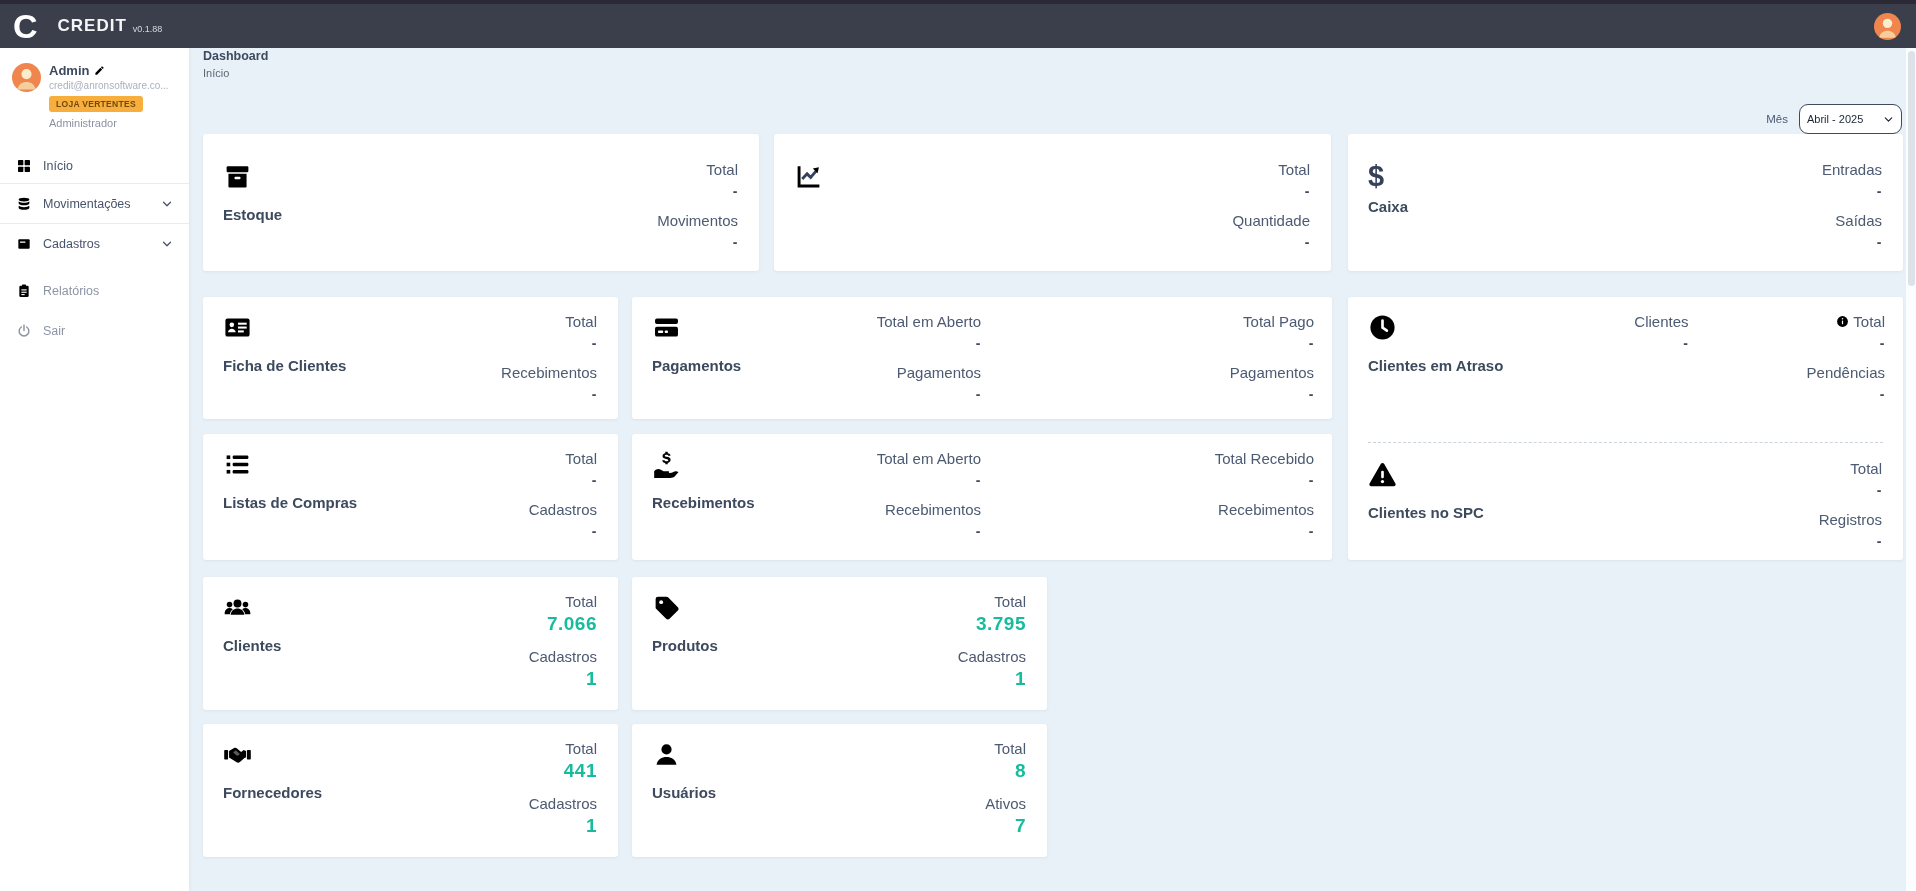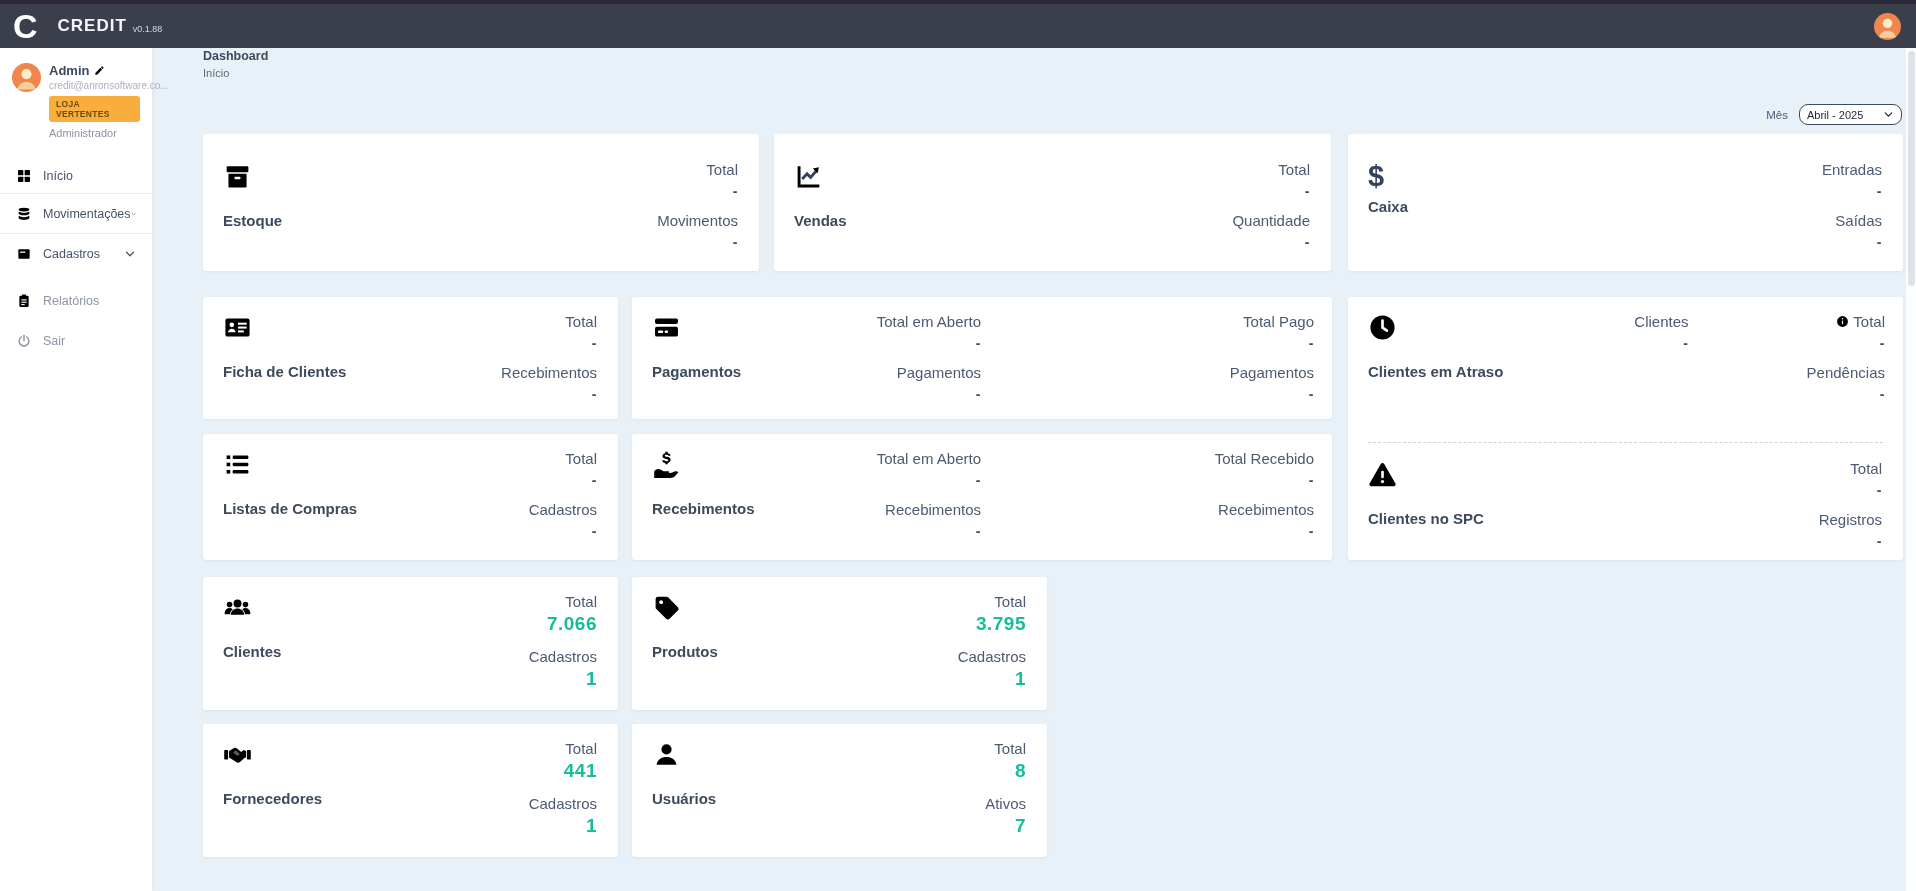--- a/index.html
+++ b/index.html
@@ -22,21 +22,21 @@
   .logo-c { margin-left:13px; font-size:34px; font-weight:bold; color:#ffffff; line-height:1; }
   .brand { margin-left:20px; font-size:17px; font-weight:bold; letter-spacing:1px; color:#f4f5f7; }
   .version { margin-left:6px; margin-top:6px; font-size:9px; font-weight:normal; color:#d5d7dc; }
   .header-avatar {
     position:absolute; right:15px; top:9px; width:27px; height:27px; border-radius:50%;
     background:#f0854d; overflow:hidden;
   }
 
   
   .sidebar {
-    position:absolute; top:48px; left:0; bottom:0; width:152px;
+    position:absolute; top:48px; left:0; bottom:0; width:189px;
     background:#ffffff; box-shadow:1px 0 3px rgba(40,60,90,.06); z-index:4;
   }
   .user-block { padding:15px 12px 0 12px; display:flex; }
   .user-avatar {
     width:29px; height:29px; border-radius:50%; background:#f0854d; overflow:hidden; flex:none;
   }
   .avatar-person { width:100%; height:100%; }
   .user-info { margin-left:8px; min-width:0; }
   .user-name-row { display:flex; align-items:center; gap:5px; }
   .user-name { font-size:13px; font-weight:bold; color:#3d4a5d; }
@@ -65,35 +65,35 @@
 
   
   .breadcrumb { position:absolute; left:203px; top:49px; }
   .breadcrumb-title { font-size:12.5px; font-weight:bold; color:#3d4a5d; }
   .breadcrumb-sub { font-size:11px; color:#5c6776; margin-top:4px; }
 
   .month-filter { position:absolute; top:104px; right:14px; display:flex; align-items:center; gap:11px; }
   .month-label { font-size:11.5px; color:#4c5a72; }
   .month-select {
     display:flex; align-items:center; justify-content:space-between; gap:12px;
-    min-width:103px; height:21px; background:#ffffff; border:1.5px solid #3e4a5e;
+    min-width:103px; height:30px; background:#ffffff; border:1.5px solid #3e4a5e;
     border-radius:9px; padding:0 7px; font-size:11px; color:#1c2533; cursor:pointer;
   }
   .month-select .sel-chevron { width:11px; height:11px; color:#1c2533; flex:none; }
 
   
   .card {
     position:absolute; background:#ffffff; border-radius:3px;
     box-shadow:0 1px 3px rgba(45,62,90,.07);
     padding:16px 20px;
   }
   .card--lg { padding-top:28px; }
   .card-icon { width:29px; height:29px; color:#36425c; }
   .card-icon--dollar { font-size:29px; font-weight:bold; line-height:29px; color:#36425c; width:auto; }
-  .card-title { margin-top:21px; font-size:15px; font-weight:bold; color:#3d4a5d; }
+  .card-title { margin-top:15px; font-size:15px; font-weight:bold; color:#3d4a5d; }
 
   .stats { position:absolute; top:16px; right:21px; display:flex; flex-direction:column; align-items:flex-end; gap:13px; }
   .card--lg .stats { top:27px; }
   .stat { display:flex; flex-direction:column; align-items:flex-end; }
   .stat-label { font-size:15px; color:#4c5a72; display:flex; align-items:center; gap:4px; }
   .stat-value { font-size:14px; font-weight:bold; color:#3e4a5e; margin-top:5px; letter-spacing:.5px; }
   .stat-value--green { font-size:19px; color:#16bc9b; margin-top:3px; }
   .info-icon { width:13px; height:13px; color:#36425c; }
 
   .stats-grid {
@@ -334,21 +334,20 @@
       <div class="stat-label">Movimentos</div>
       <div class="stat-value">-</div>
     </div>
   </div>
 </div>
 
 <div class="card card--lg" style="left:774px;top:134px;width:557px;height:137px">
   <svg class="card-icon">
       <use href="#i-chart"></use>
     </svg>
-  <div class="card-title">Vendas</div>
   <div class="stats">
     <div class="stat">
       <div class="stat-label">Total</div>
       <div class="stat-value">-</div>
     </div>
     <div class="stat">
       <div class="stat-label">Quantidade</div>
       <div class="stat-value">-</div>
     </div>
   </div>

